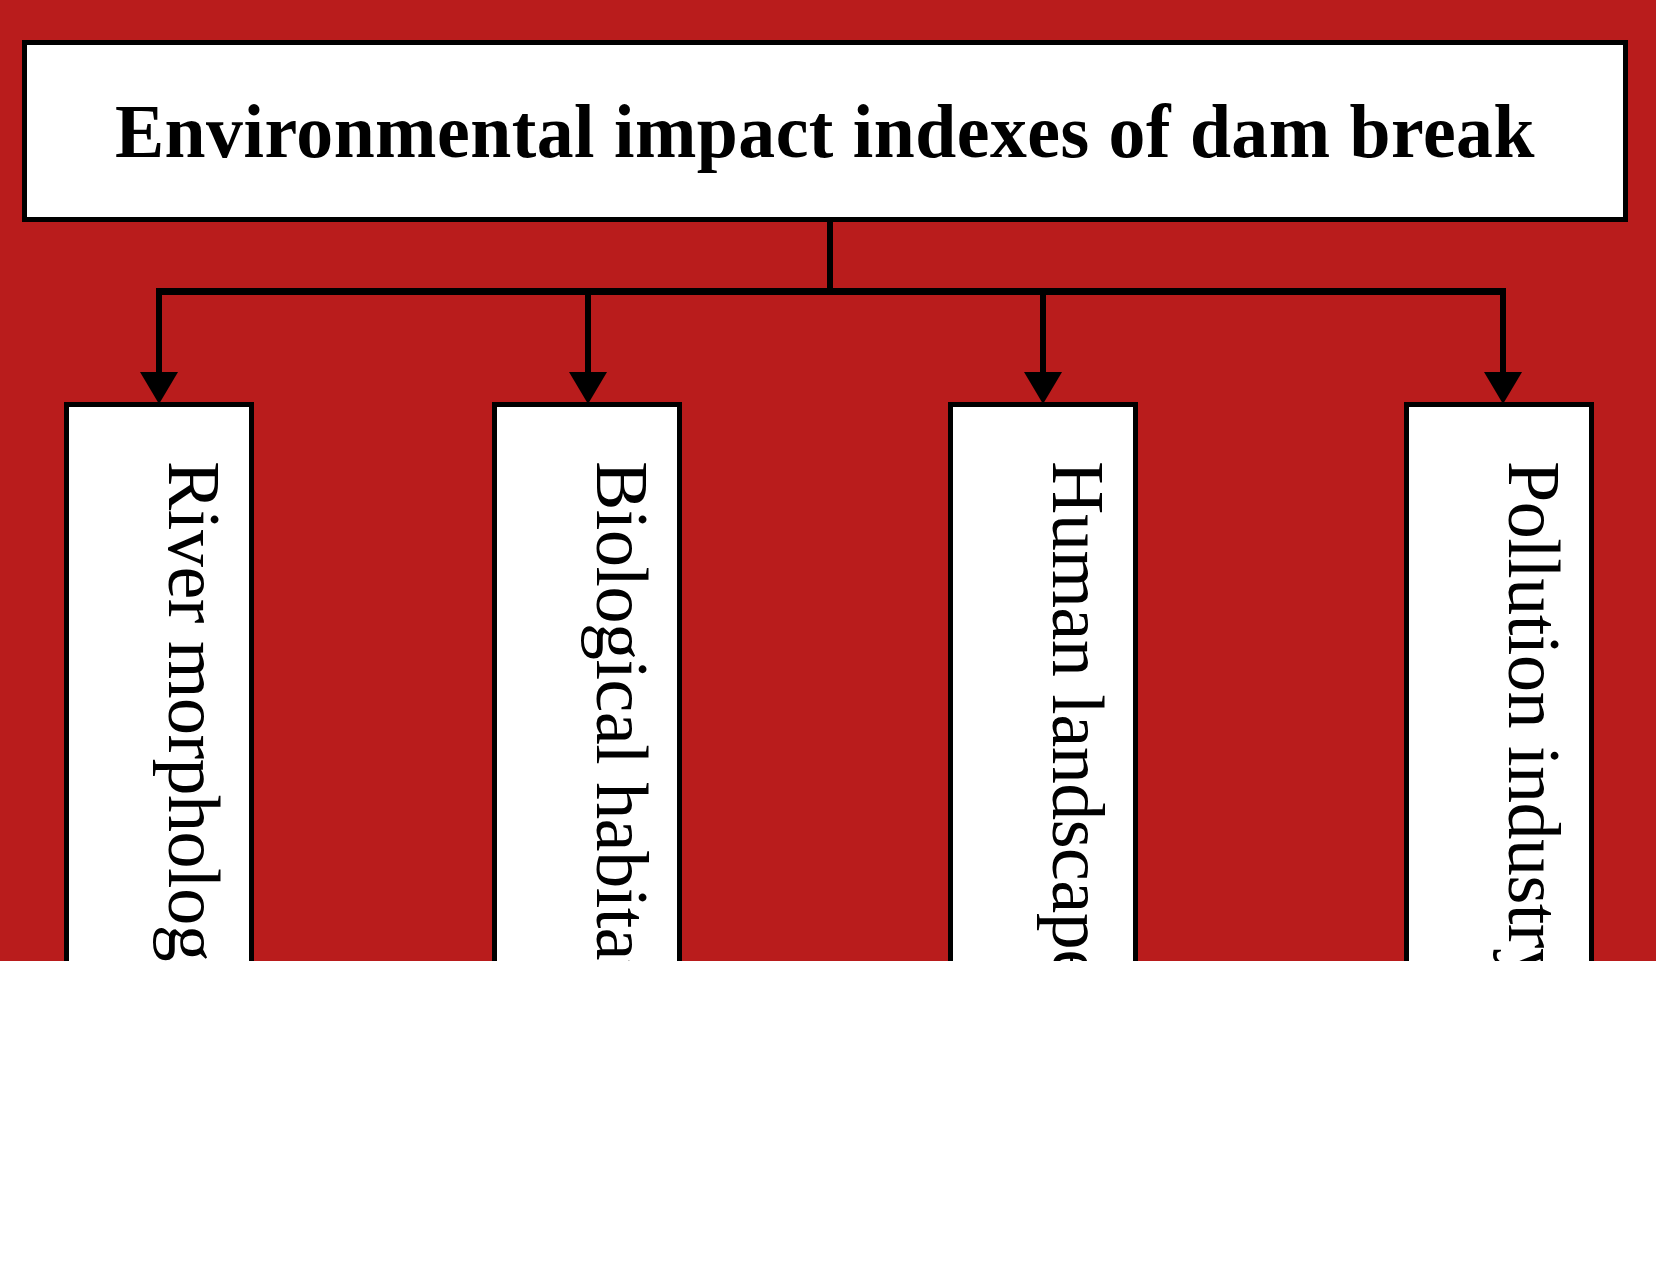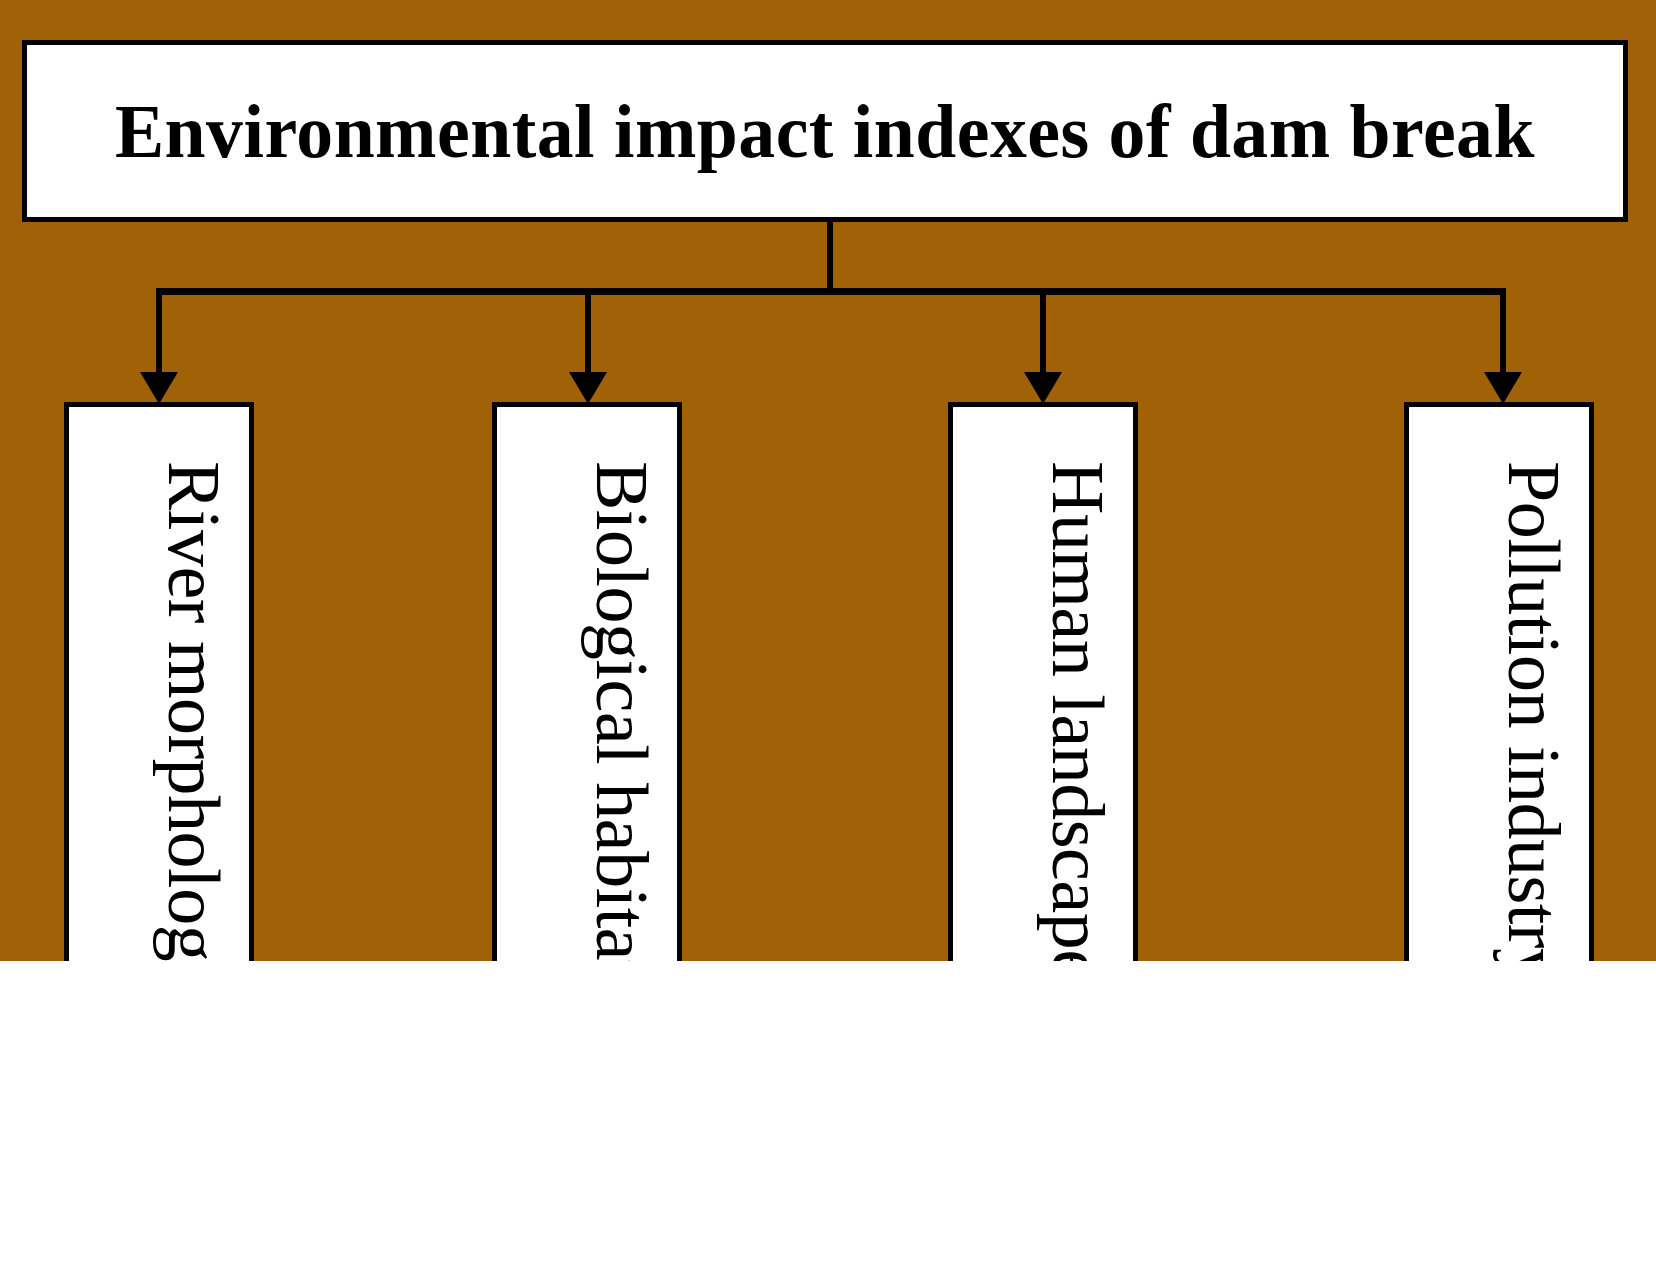--- a/index.html
+++ b/index.html
@@ -4,21 +4,21 @@
 <style>
   html, body {
     margin: 0;
     padding: 0;
     background: #ffffff;
   }
   #canvas {
     position: relative;
     width: 1656px;
     height: 961px;
-    background: #a16207;
+    background: #b91c1c;
     overflow: hidden;
     font-family: "Liberation Serif", "DejaVu Serif", serif;
   }
 
   
   .root-box {
     position: absolute;
     left: 22px;
     top: 40px;
     width: 1606px;

